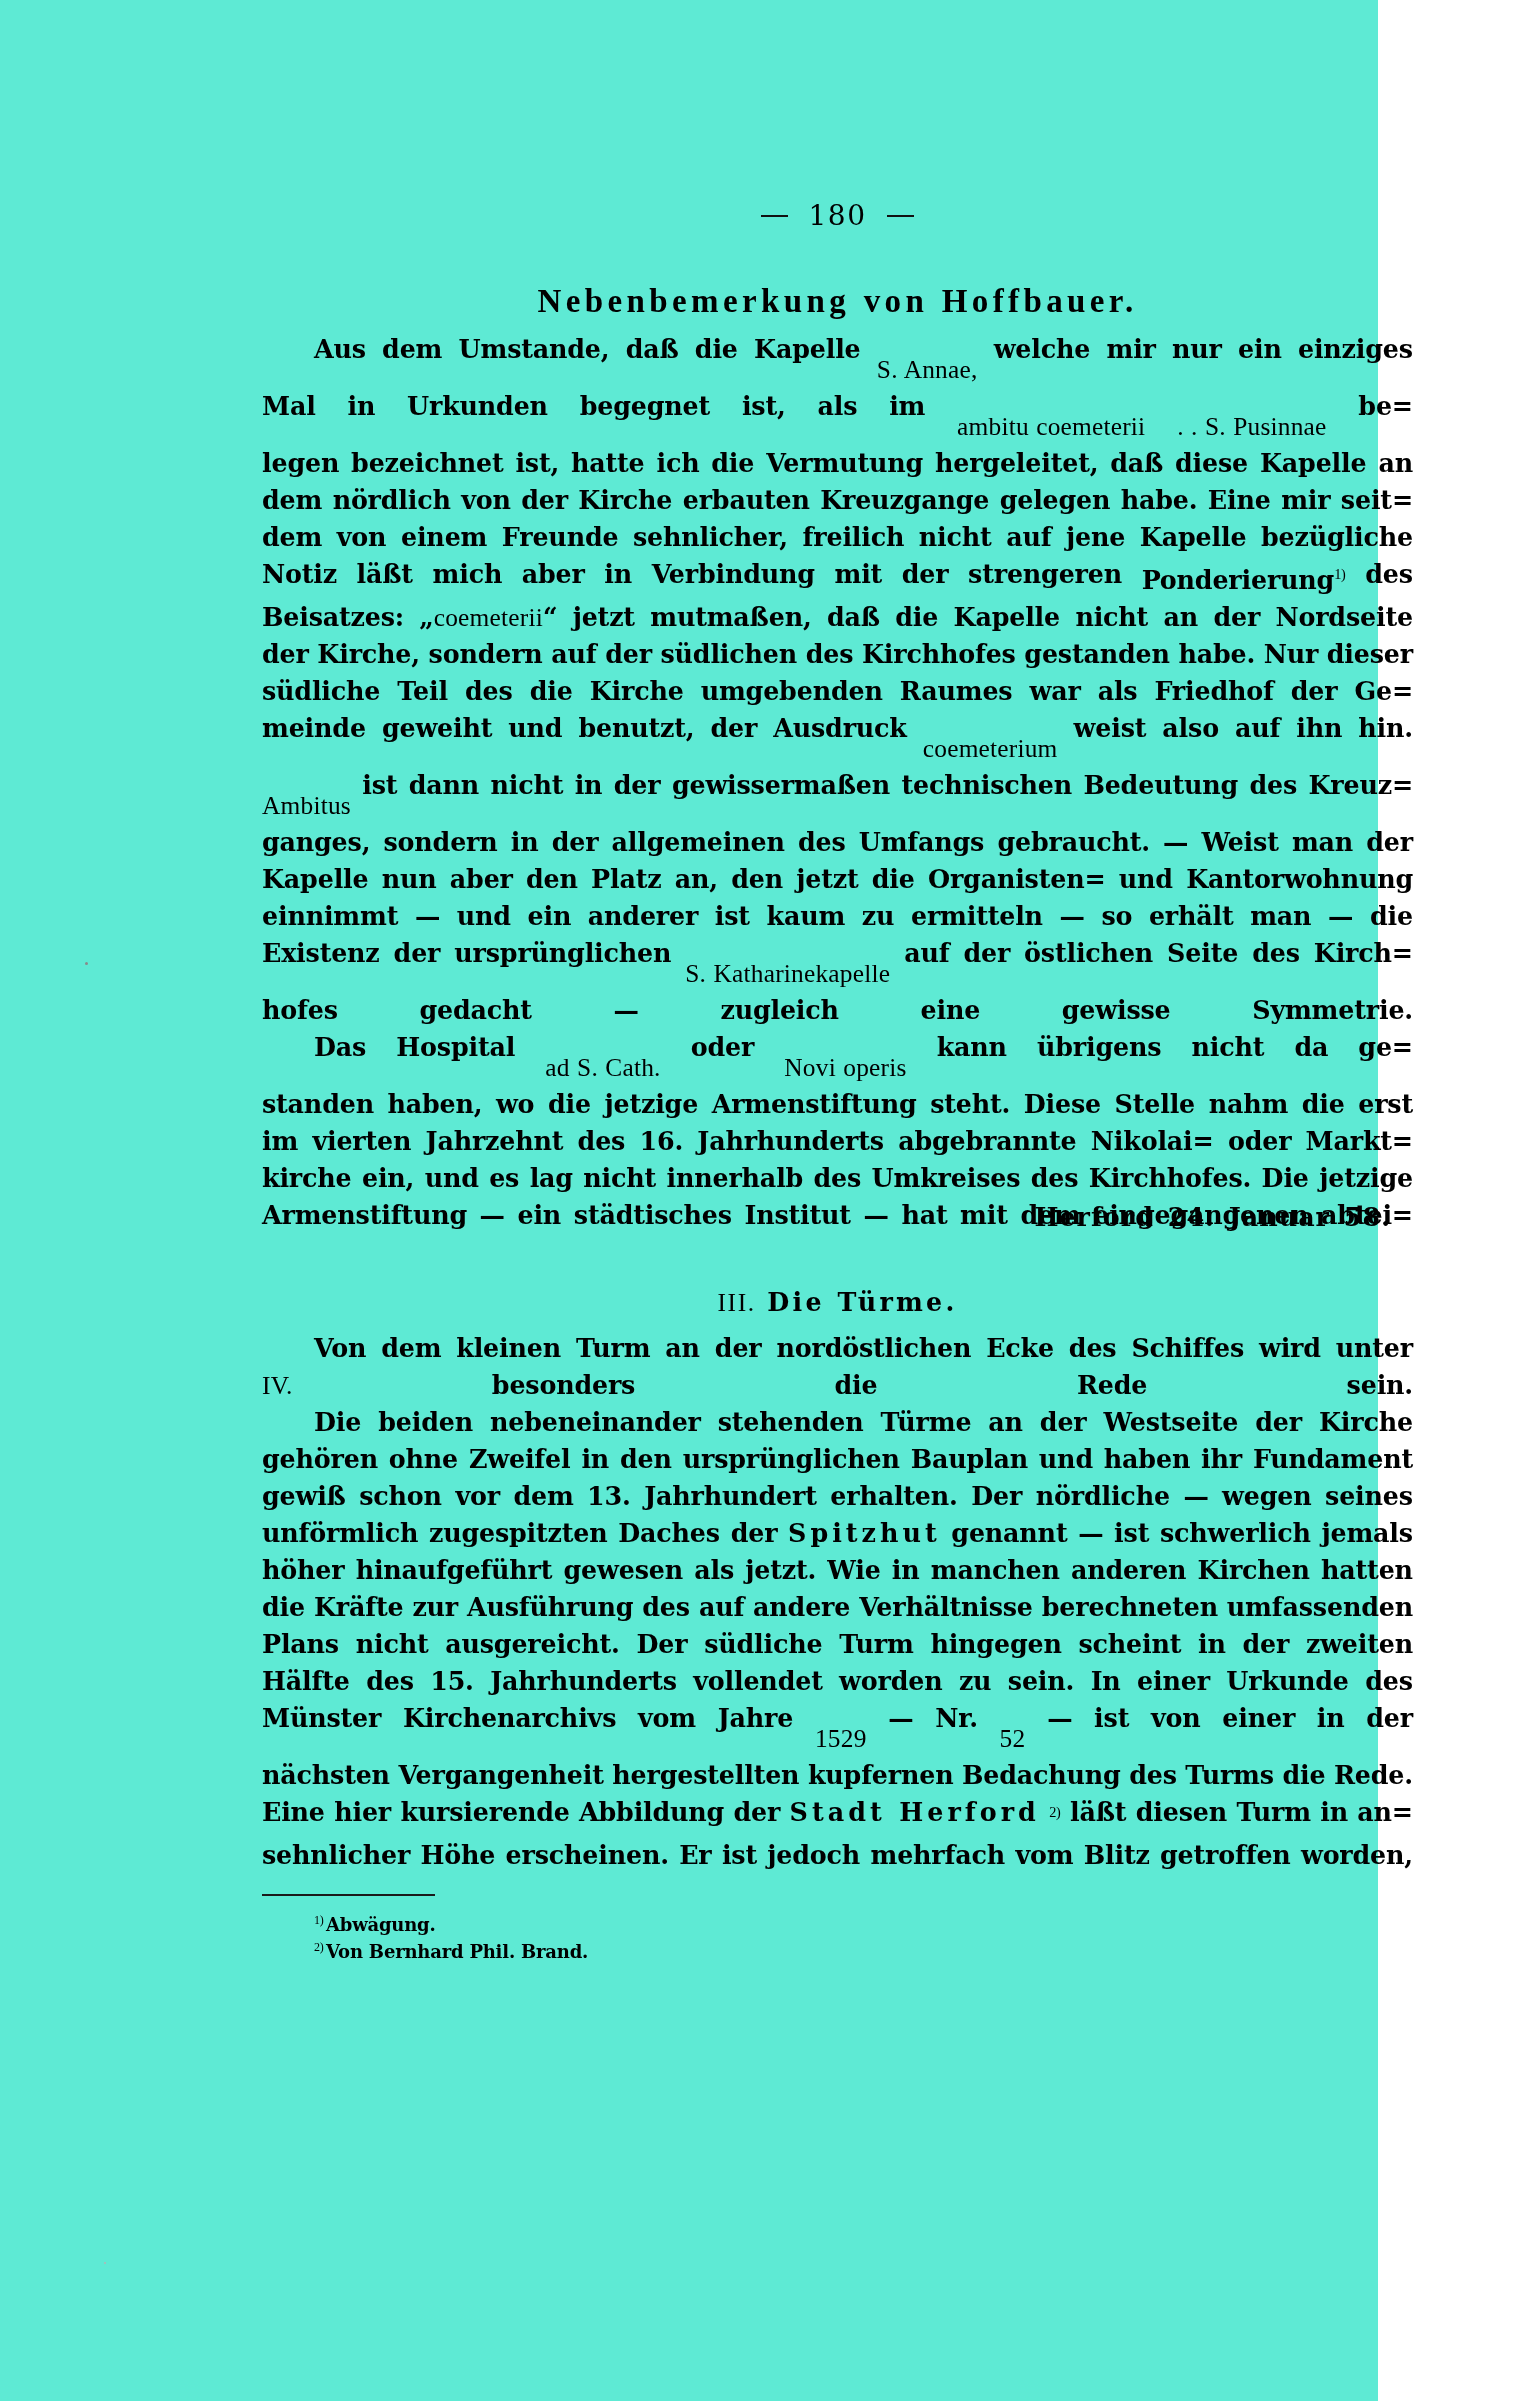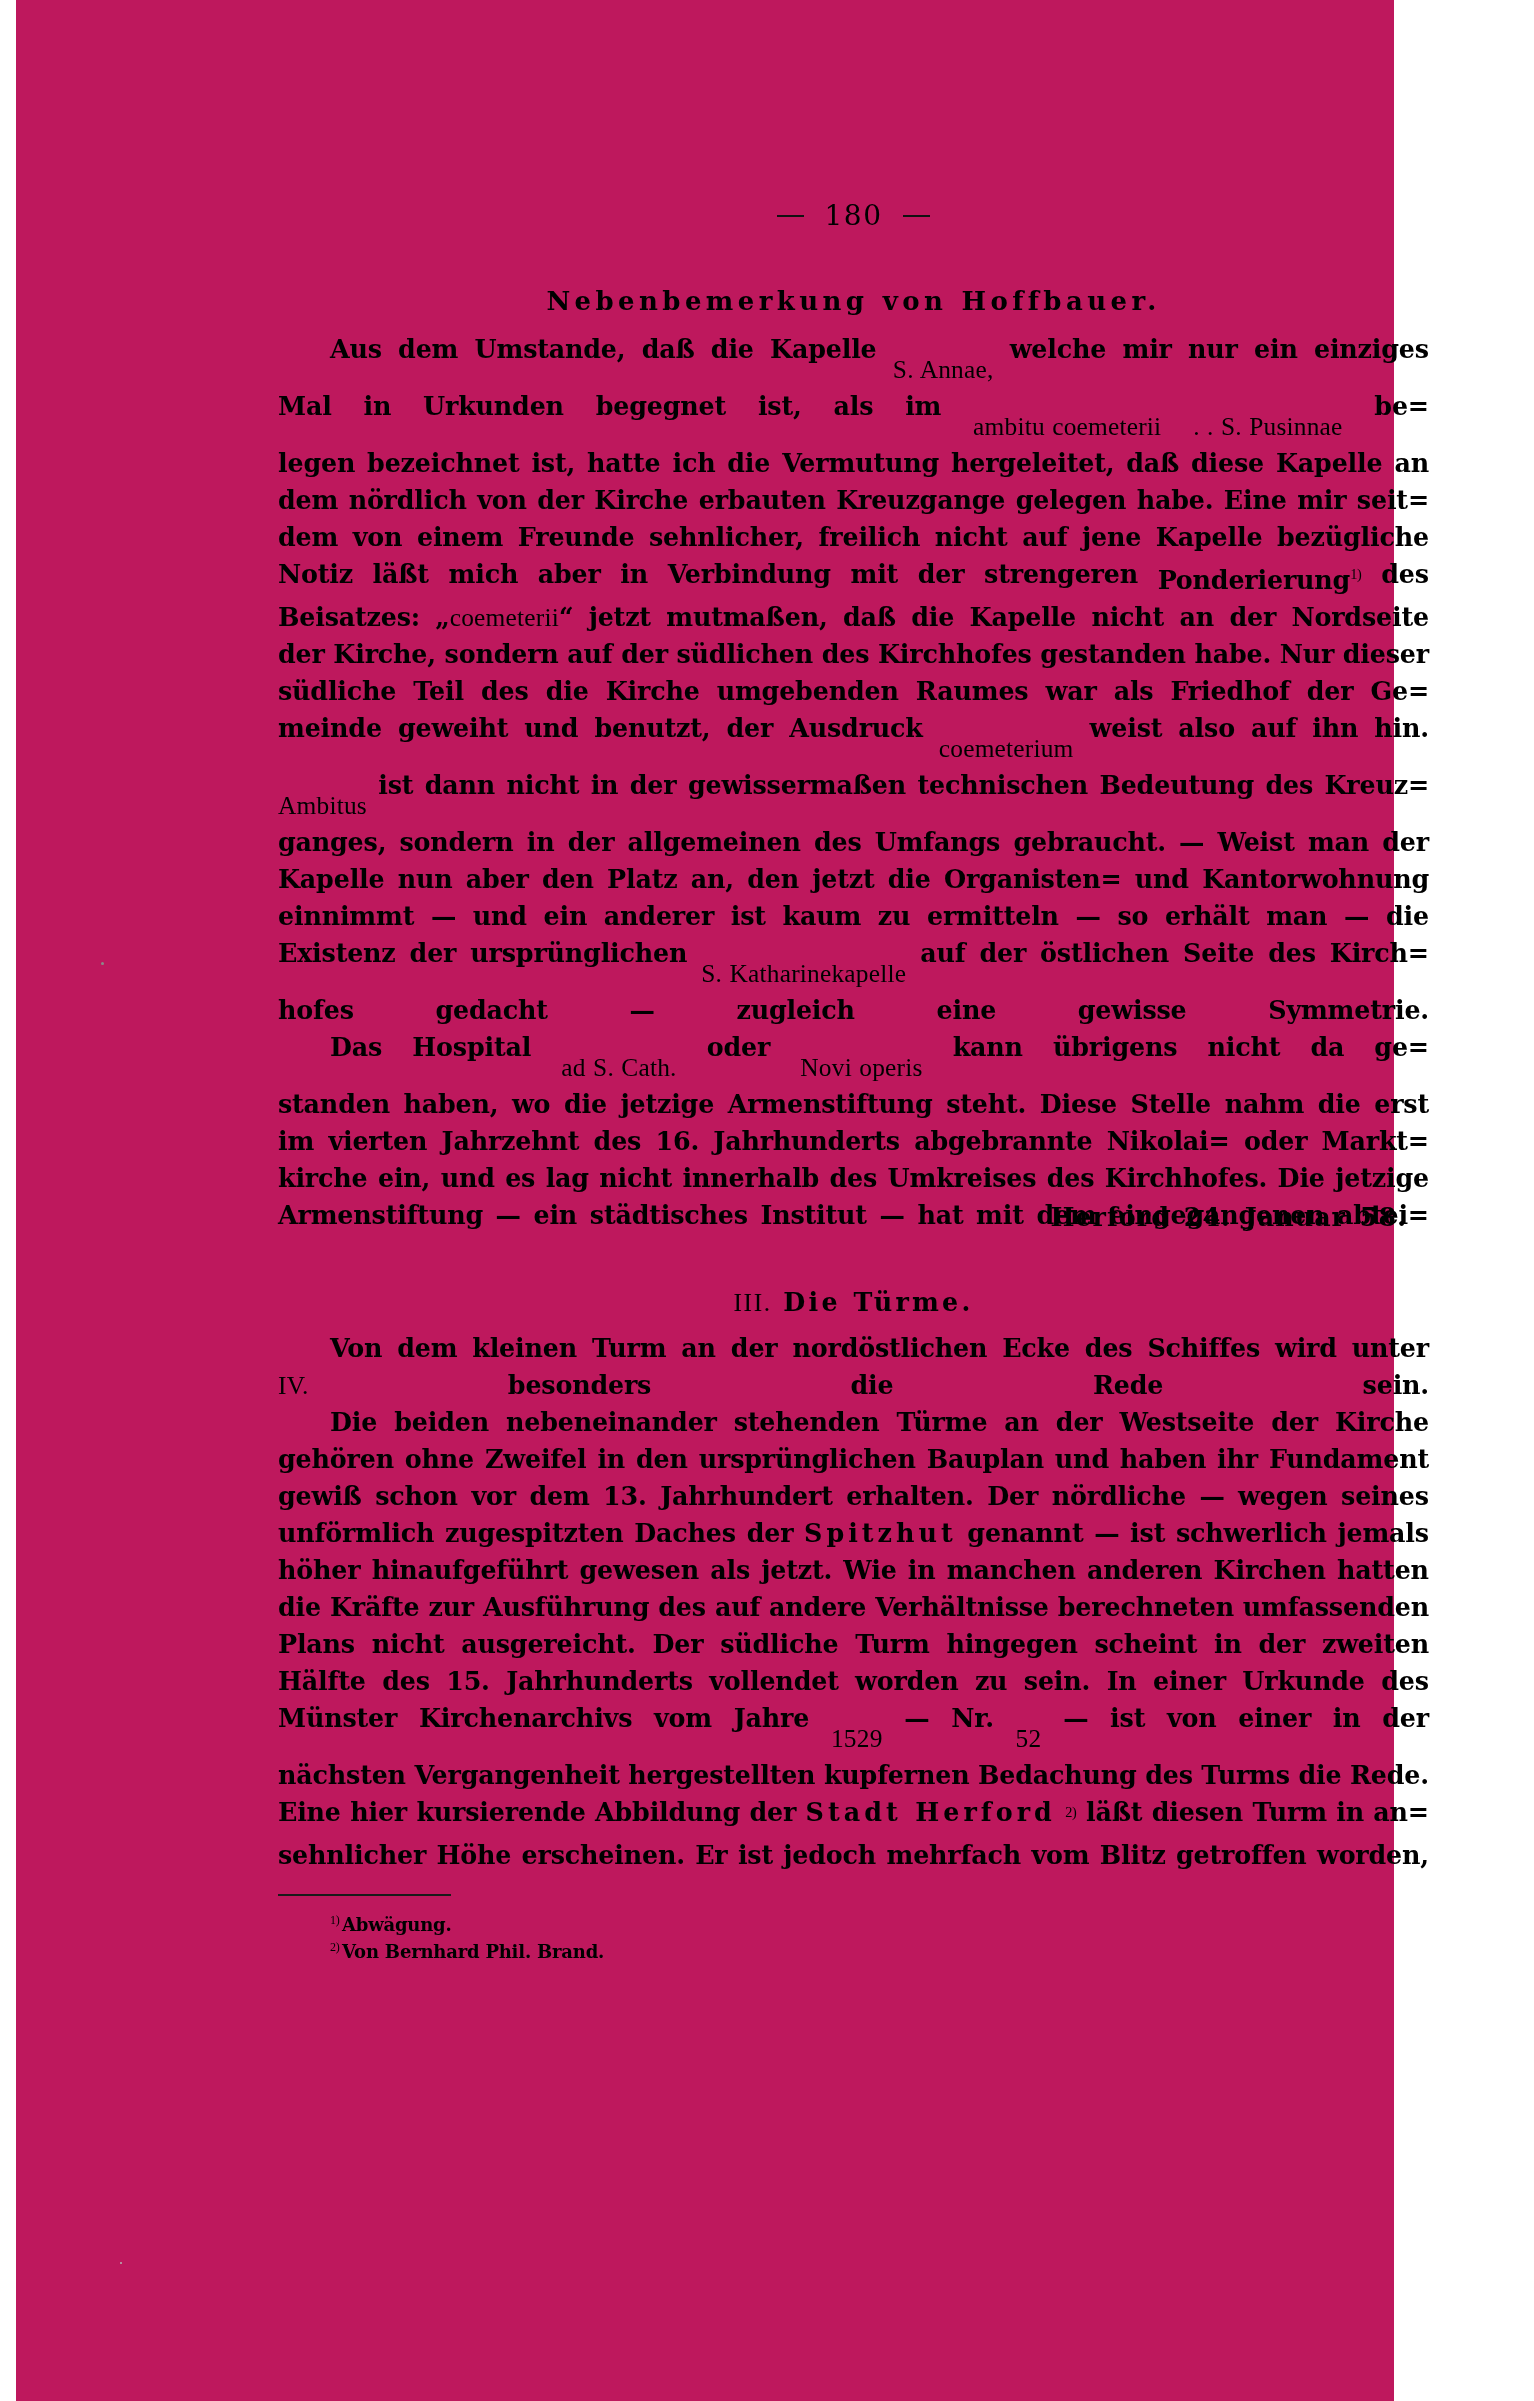--- a/index.html
+++ b/index.html
@@ -12,24 +12,24 @@
     height: 2401px;
     position: relative;
     font-family: "DejaVu Serif", "Liberation Serif", serif;
     color: #000000;
     overflow: hidden;
   }
 
   
   .page {
     position: absolute;
-    left: 16px; top: 0;
+    left: 0; top: 0;
     width: 1378px;
     height: 2401px;
-    background: #be185d;
+    background: #5eead4;
   }
 
   
   .textblock {
     position: absolute;
     left: 262px;
     top: 199px;
     width: 1151px;
   }
 
@@ -172,21 +172,21 @@
 
   <div class="speck" style="left:85px; top:962px;"></div>
   <div class="speck" style="left:104px; top:2262px; width:2.4px; height:2.4px; background:#b5b5b5;"></div>
 
   <div class="textblock">
 
     <div class="folio">
       <span class="dash"></span><span class="num">180</span><span class="dash"></span>
     </div>
 
-    <div class="sec-head fraktur" style="font-size:26px; line-height:37px;">Nebenbemerkung von Hoffbauer.</div>
+    <div class="sec-head fraktur" style="font-size:33px; line-height:37px;font-family:Liberation Serif, serif;">Nebenbemerkung von Hoffbauer.</div>
 
     <div class="para fraktur">
       <div class="just pad">
           <span>Aus</span>
           <span>dem</span>
           <span>Umstande,</span>
           <span>daß</span>
           <span>die</span>
           <span>Kapelle</span>
           <span class="antiqua">S. Annae,</span>

